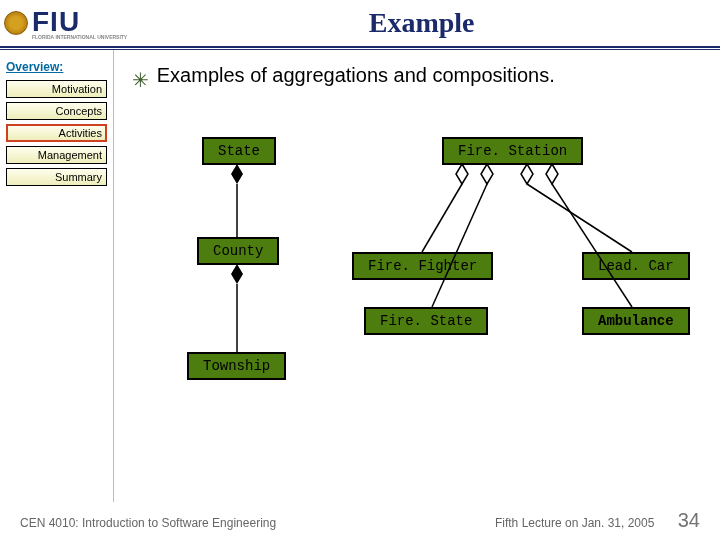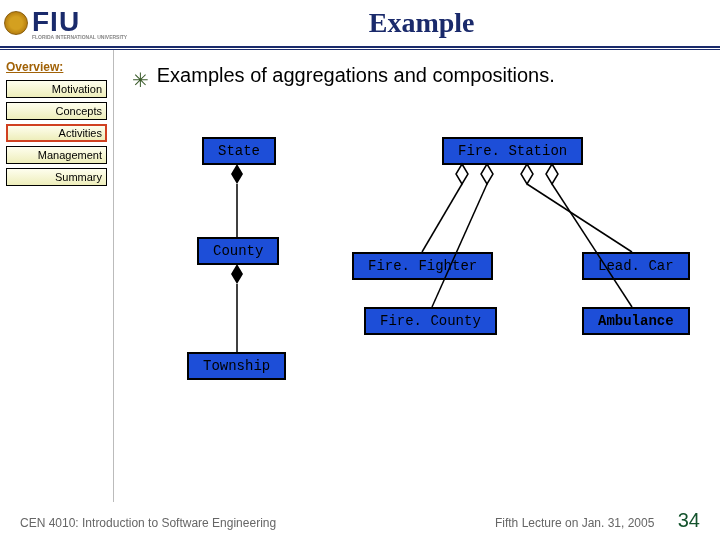--- a/index.html
+++ b/index.html
@@ -5,32 +5,32 @@
   * { box-sizing: border-box; margin: 0; padding: 0; }
   body { width: 720px; height: 540px; font-family: Arial, sans-serif; background: #fff; position: relative; }
   .header { border-bottom: 2px solid #1a2a6b; height: 48px; display: flex; align-items: center; padding: 0 4px; }
   .logo { display: flex; align-items: center; font-size: 28px; font-weight: bold; color: #1a2a6b; letter-spacing: 1px; }
   .logo-seal { width: 24px; height: 24px; border-radius: 50%; background: radial-gradient(#d4a020 40%, #b88010 70%); margin-right: 4px; border: 1px solid #8b6010; }
   .logo-sub { font-size: 5px; color: #888; margin-top: -4px; letter-spacing: 0; }
   .title { flex: 1; text-align: center; font-family: "Times New Roman", serif; font-weight: bold; font-size: 28px; color: #1a2a6b; }
   .thin-line { border-bottom: 1px solid #1a2a6b; height: 2px; }
   .main { display: flex; height: 452px; }
   .sidebar { width: 114px; padding: 10px 6px; border-right: 1px solid #bbb; }
-  .section-label { font-weight: bold; font-size: 12px; text-decoration: underline; margin-bottom: 6px; color: #a16207; }
+  .section-label { font-weight: bold; font-size: 12px; text-decoration: underline; margin-bottom: 6px; color: #0369a1; }
   .nav-item { display: block; width: 100%; font-size: 11px; padding: 2px 4px; margin-bottom: 4px; background: linear-gradient(#fefeee, #eeeebb); border: 1px solid #000; color: #000; text-align: right; cursor: pointer; }
   .nav-item.active { border: 2px solid #d04020; padding: 1px 3px; }
   .content { flex: 1; padding: 14px 18px 0 18px; position: relative; }
   .bullet-line { display: flex; align-items: flex-start; font-size: 20px; }
   .bullet-icon { color: #3a5a2a; margin-right: 8px; margin-top: 4px; }
   .diagram { position: relative; width: 100%; height: 340px; margin-top: 10px; }
-  .box { position: absolute; border: 2px solid #000; background: #1d4ed8; font-family: "Courier New", monospace; font-size: 14px; padding: 4px 14px; text-align: center; }
+  .box { position: absolute; border: 2px solid #000; background: #4d7c0f; font-family: "Courier New", monospace; font-size: 14px; padding: 4px 14px; text-align: center; }
   .footer { position: absolute; bottom: 8px; left: 0; right: 0; display: flex; padding: 0 20px; font-size: 12px; align-items: baseline; }
   .footer-left { flex: 1; color: #666; }
   .footer-right { flex: 1; text-align: right; color: #666; }
-  .page-num { font-size: 20px; color: #14532d; margin-left: 20px; }
+  .page-num { font-size: 20px; color: #737373; margin-left: 20px; }
   svg { position: absolute; top: 0; left: 0; pointer-events: none; }
 </style>
 </head>
 <body>
 
 <div class="header">
   <div class="logo">
     <span class="logo-seal"></span>
     <div>
       <div>FIU</div>
@@ -59,21 +59,21 @@
 
     <div class="diagram">
 
       <div class="box" style="left:70px; top:35px;">State</div>
       <div class="box" style="left:65px; top:135px;text-align:right;">County</div>
       <div class="box" style="left:55px; top:250px;">Township</div>
 
       <div class="box" style="left:310px; top:35px;">Fire. Station</div>
       <div class="box" style="left:220px; top:150px;">Fire. Fighter</div>
       <div class="box" style="left:450px; top:150px;">Lead. Car</div>
-      <div class="box" style="left:232px; top:205px;">Fire. County</div>
+      <div class="box" style="left:232px; top:205px;">Fire. State</div>
       <div class="box" style="left:450px; top:205px;font-weight:bold;">Ambulance</div>
 
       <svg width="588" height="340">
 
         <polygon points="105,62 111,72 105,82 99,72" fill="#000"></polygon>
         <line x1="105" y1="82" x2="105" y2="135" stroke="#000" stroke-width="1.5"></line>
 
         <polygon points="105,162 111,172 105,182 99,172" fill="#000"></polygon>
         <line x1="105" y1="182" x2="105" y2="250" stroke="#000" stroke-width="1.5"></line>
 

